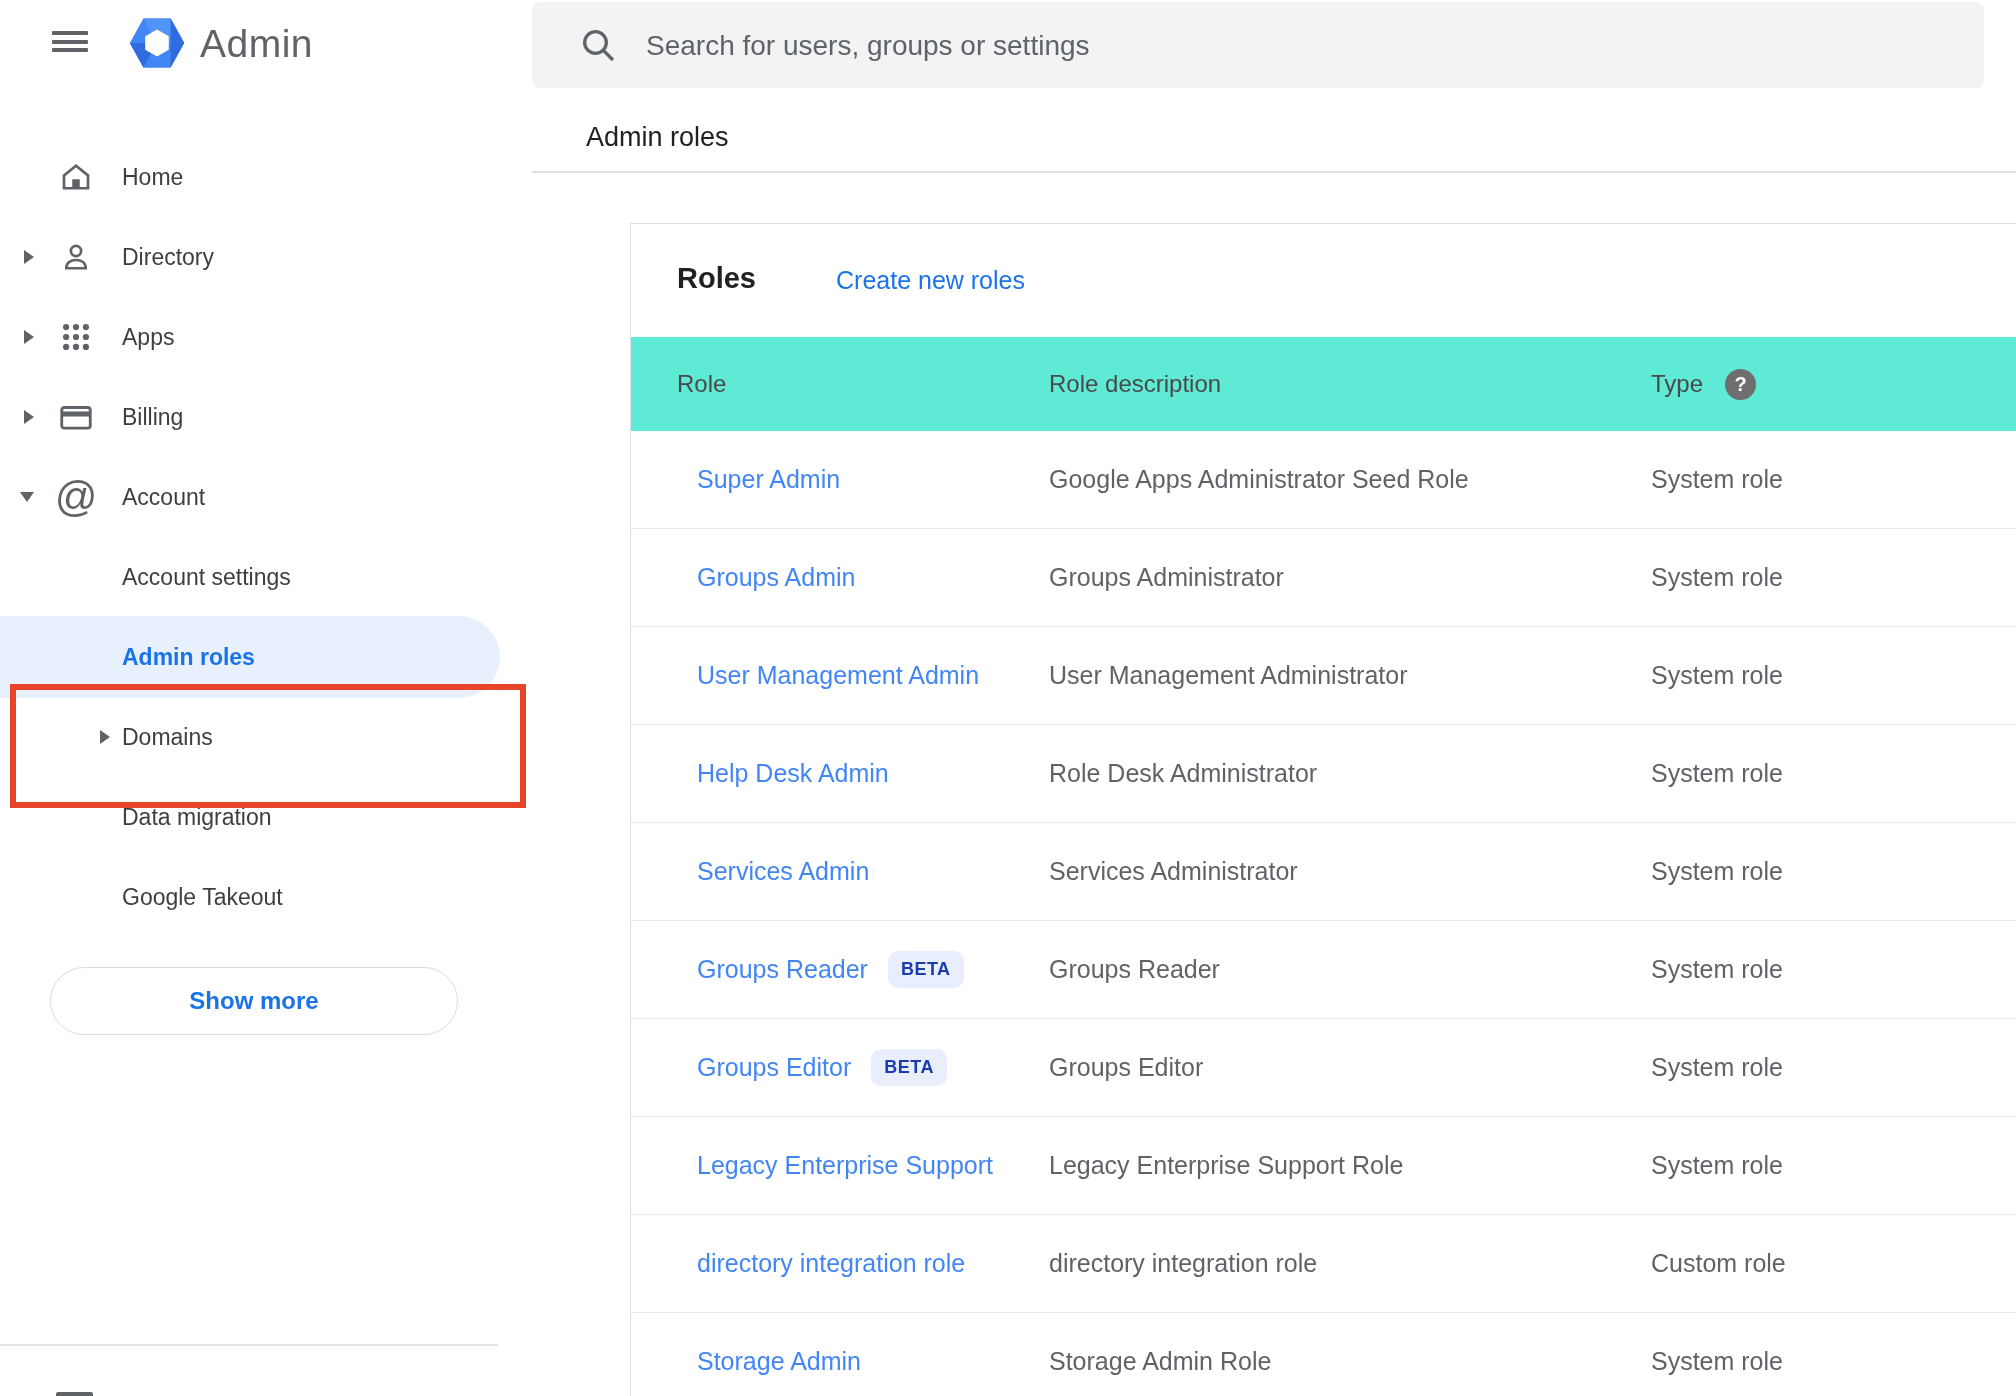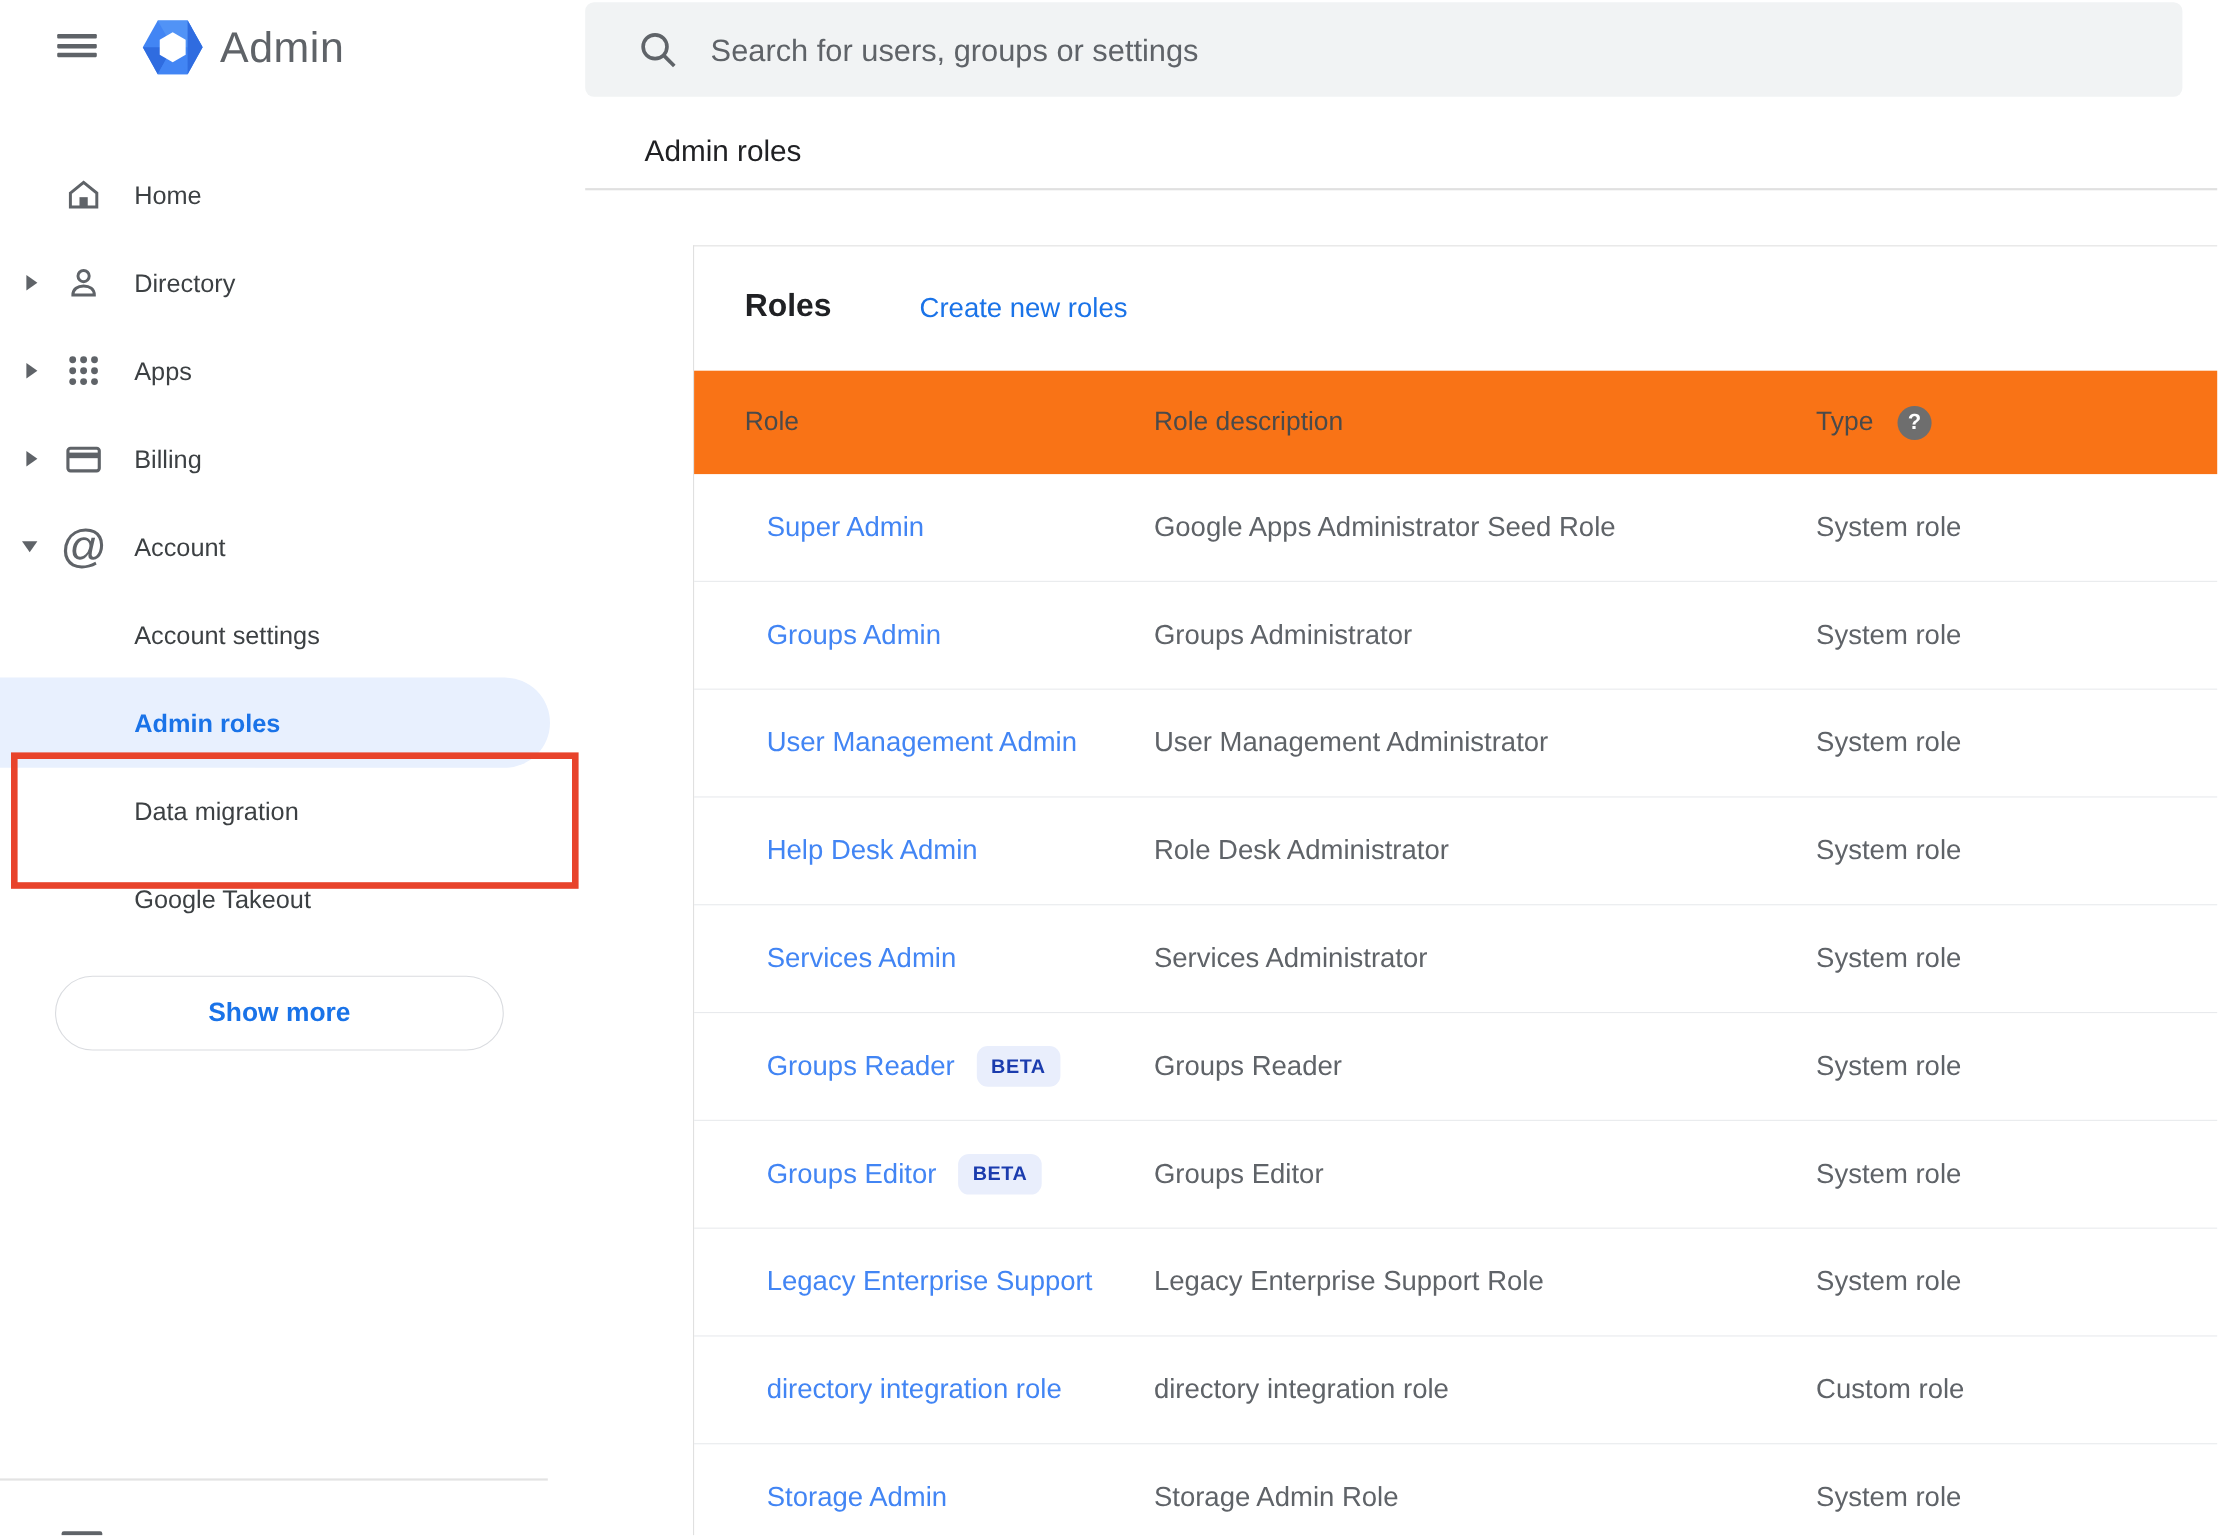--- a/index.html
+++ b/index.html
@@ -40,21 +40,21 @@
 
   .page-title{position:absolute;left:586px;top:122px;font-size:27px;color:#202124;}
   .title-divider{position:absolute;left:532px;top:171px;width:1484px;height:2px;background:#e0e0e0;}
 
   .card{position:absolute;left:630px;top:223px;width:1386px;height:1173px;background:#fff;border-left:1px solid #e0e0e0;border-top:1px solid #e0e0e0;box-sizing:border-box;}
   .panel-head{position:relative;height:113px;}
   .panel-title{position:absolute;left:46px;top:38px;font-size:29px;font-weight:bold;color:#202124;}
   .create-link{position:absolute;left:205px;top:42px;font-size:25px;color:#1a73e8;text-decoration:none;cursor:pointer;}
 
   .tgrid{display:grid;grid-template-columns:372px 602px 1fr;align-items:center;padding-left:46px;box-sizing:border-box;}
-  .thead{height:94px;background:#f97316;color:#4a4a4a;font-size:24px;}
+  .thead{height:94px;background:#5eead4;color:#4a4a4a;font-size:24px;}
   .th{display:flex;align-items:center;}
   .help-badge{display:inline-flex;align-items:center;justify-content:center;width:31px;height:31px;margin-left:22px;border-radius:50%;background:#6e6e6e;color:#fff;font-size:20px;font-weight:bold;cursor:pointer;}
 
   .trow{height:98px;border-bottom:1px solid #e8eaed;font-size:25px;}
   .role-cell{display:flex;align-items:center;margin-left:20px;}
   .role-link{color:#4285f4;text-decoration:none;cursor:pointer;}
   .beta-badge{display:inline-block;margin-left:20px;padding:8px 13px;background:#e9eefc;border-radius:10px;color:#1b3cae;font-size:18px;font-weight:bold;letter-spacing:0.5px;}
   .desc-cell,.type-cell{color:#5f6368;}
 </style>
 </head>
@@ -143,20 +143,24 @@
 
       <div class="sb-item">
         <span class="sb-label">Account settings</span>
       </div>
 
       <div class="sb-item selected">
         <span class="sel-pill"></span>
         <span class="sb-label">Admin roles</span>
       </div>
 
+      <div class="sb-item">
+        <span class="sb-arrow sub"></span>
+        <span class="sb-label">Domains</span>
+      </div>
 
       <div class="sb-item">
         <span class="sb-label">Data migration</span>
       </div>
 
       <div class="sb-item">
         <span class="sb-label">Google Takeout</span>
       </div>
 
       <button class="show-more">Show more</button>

